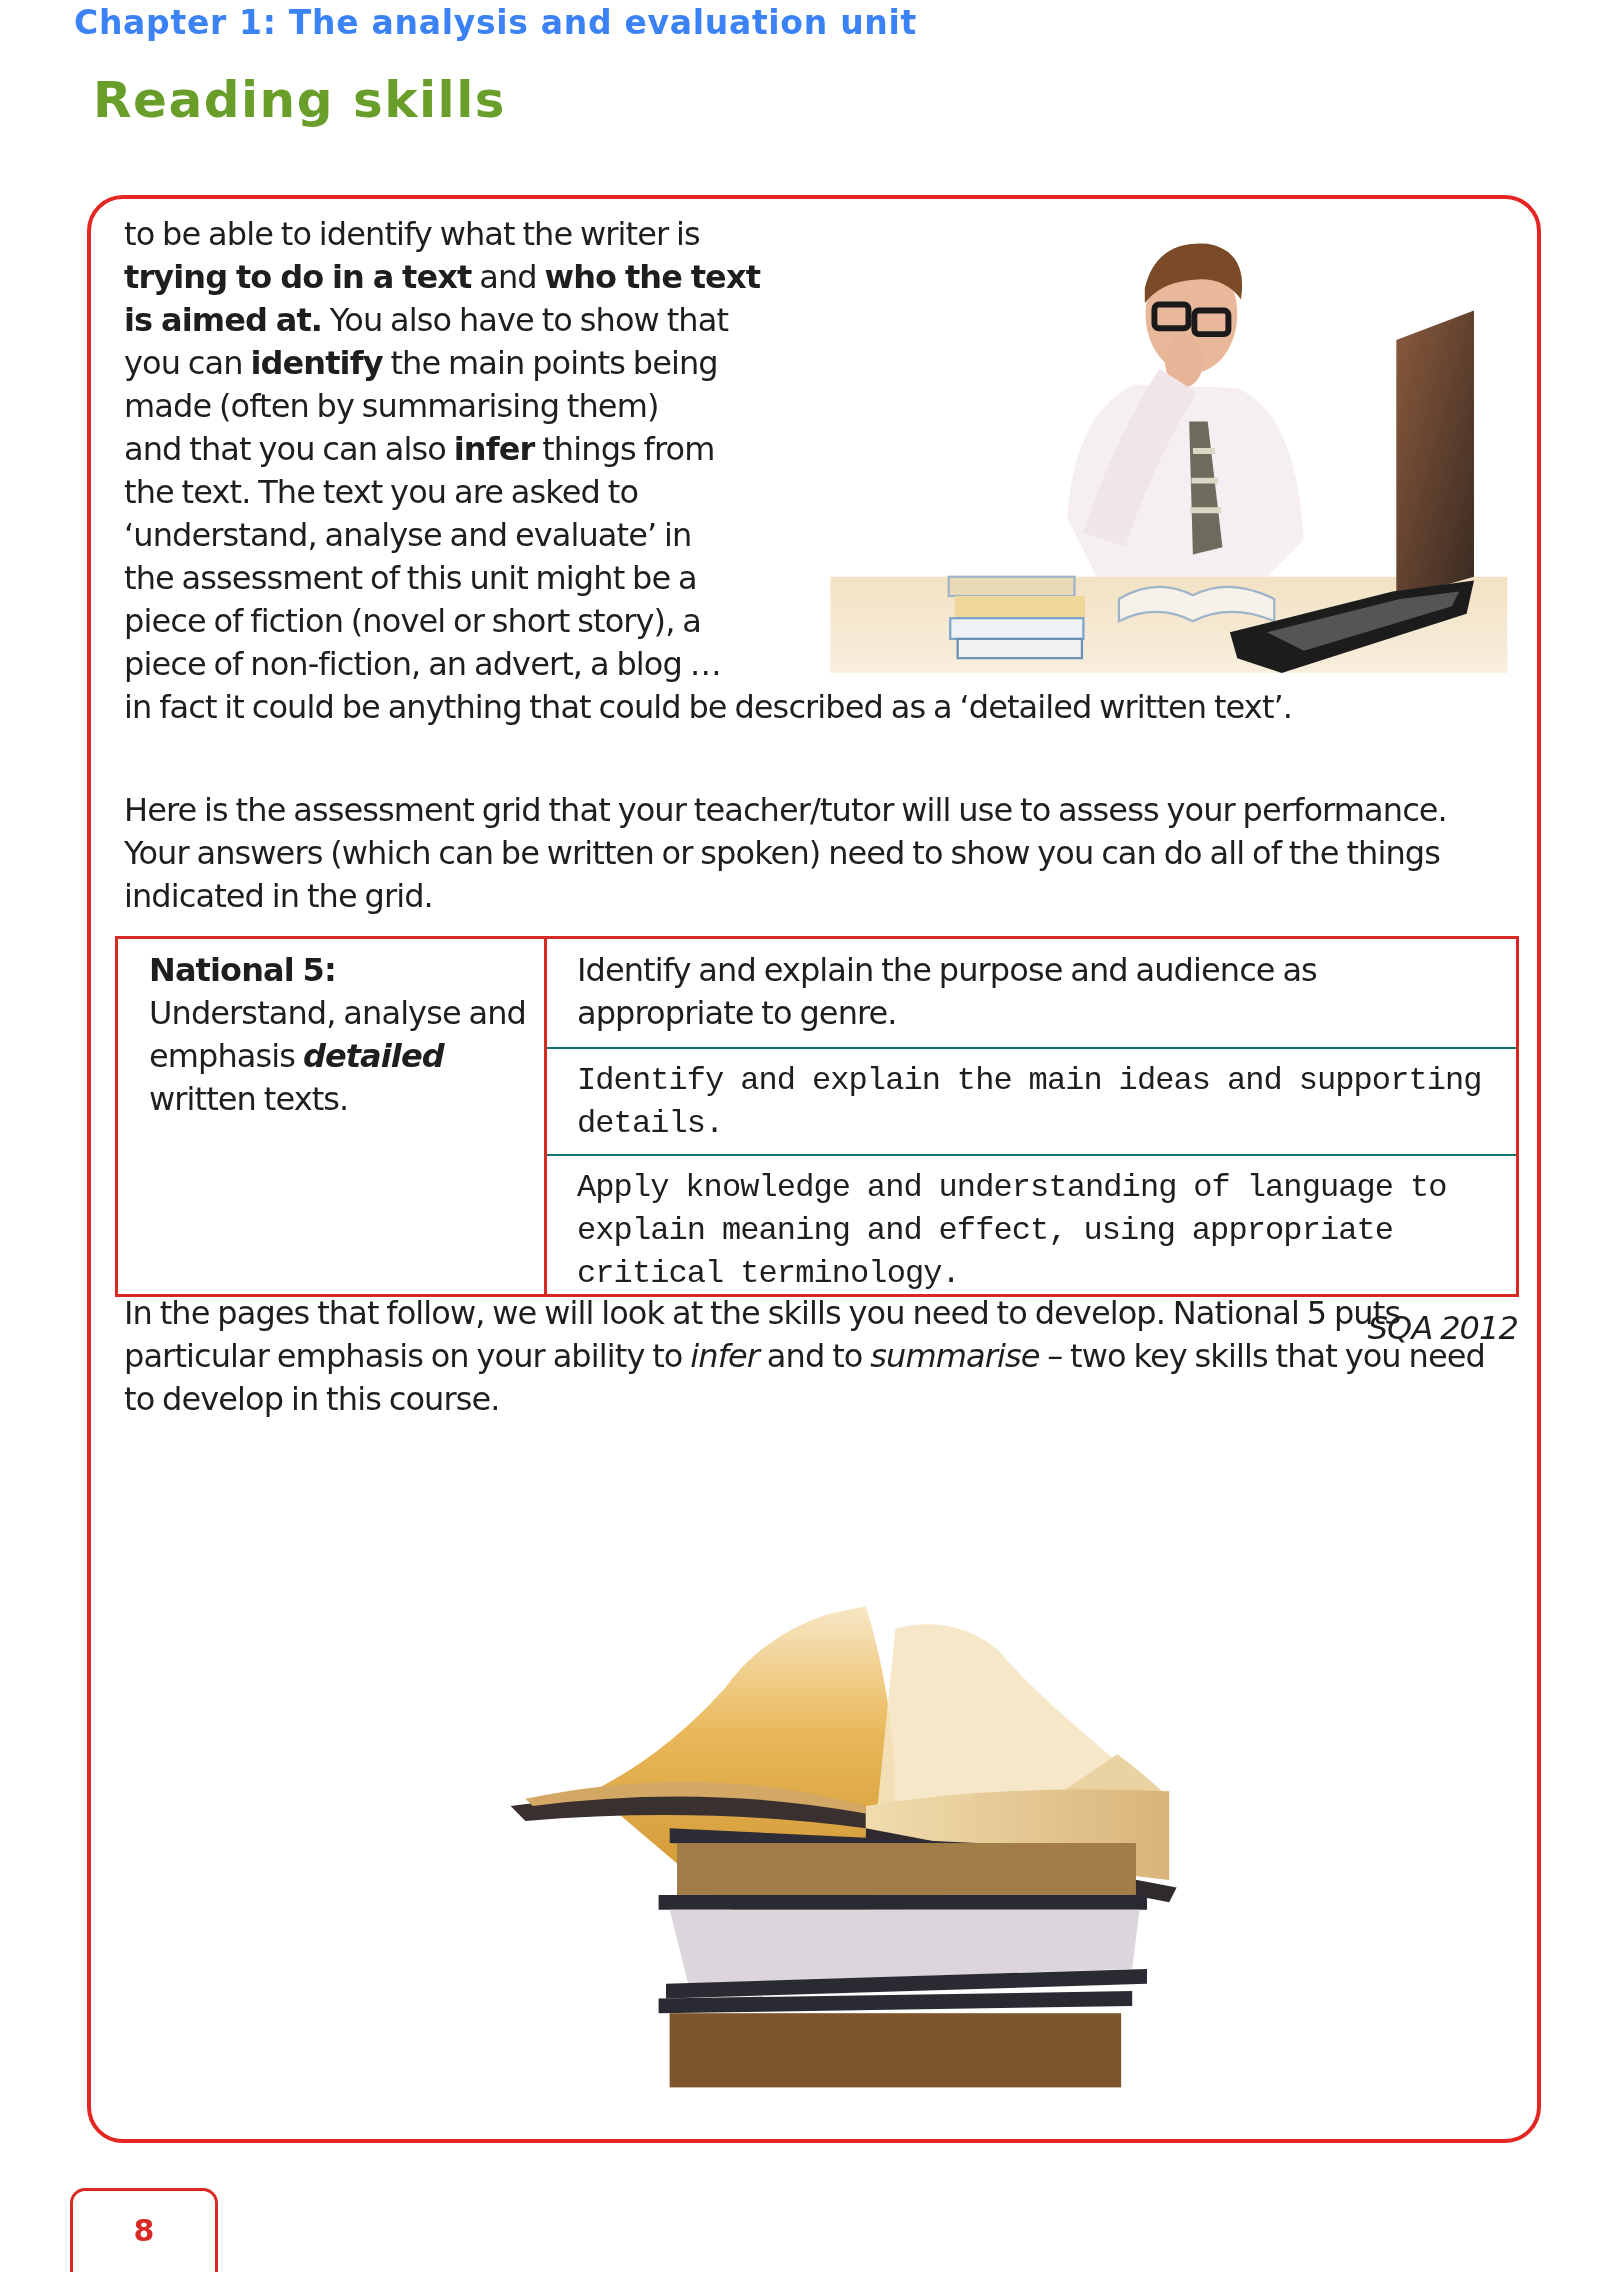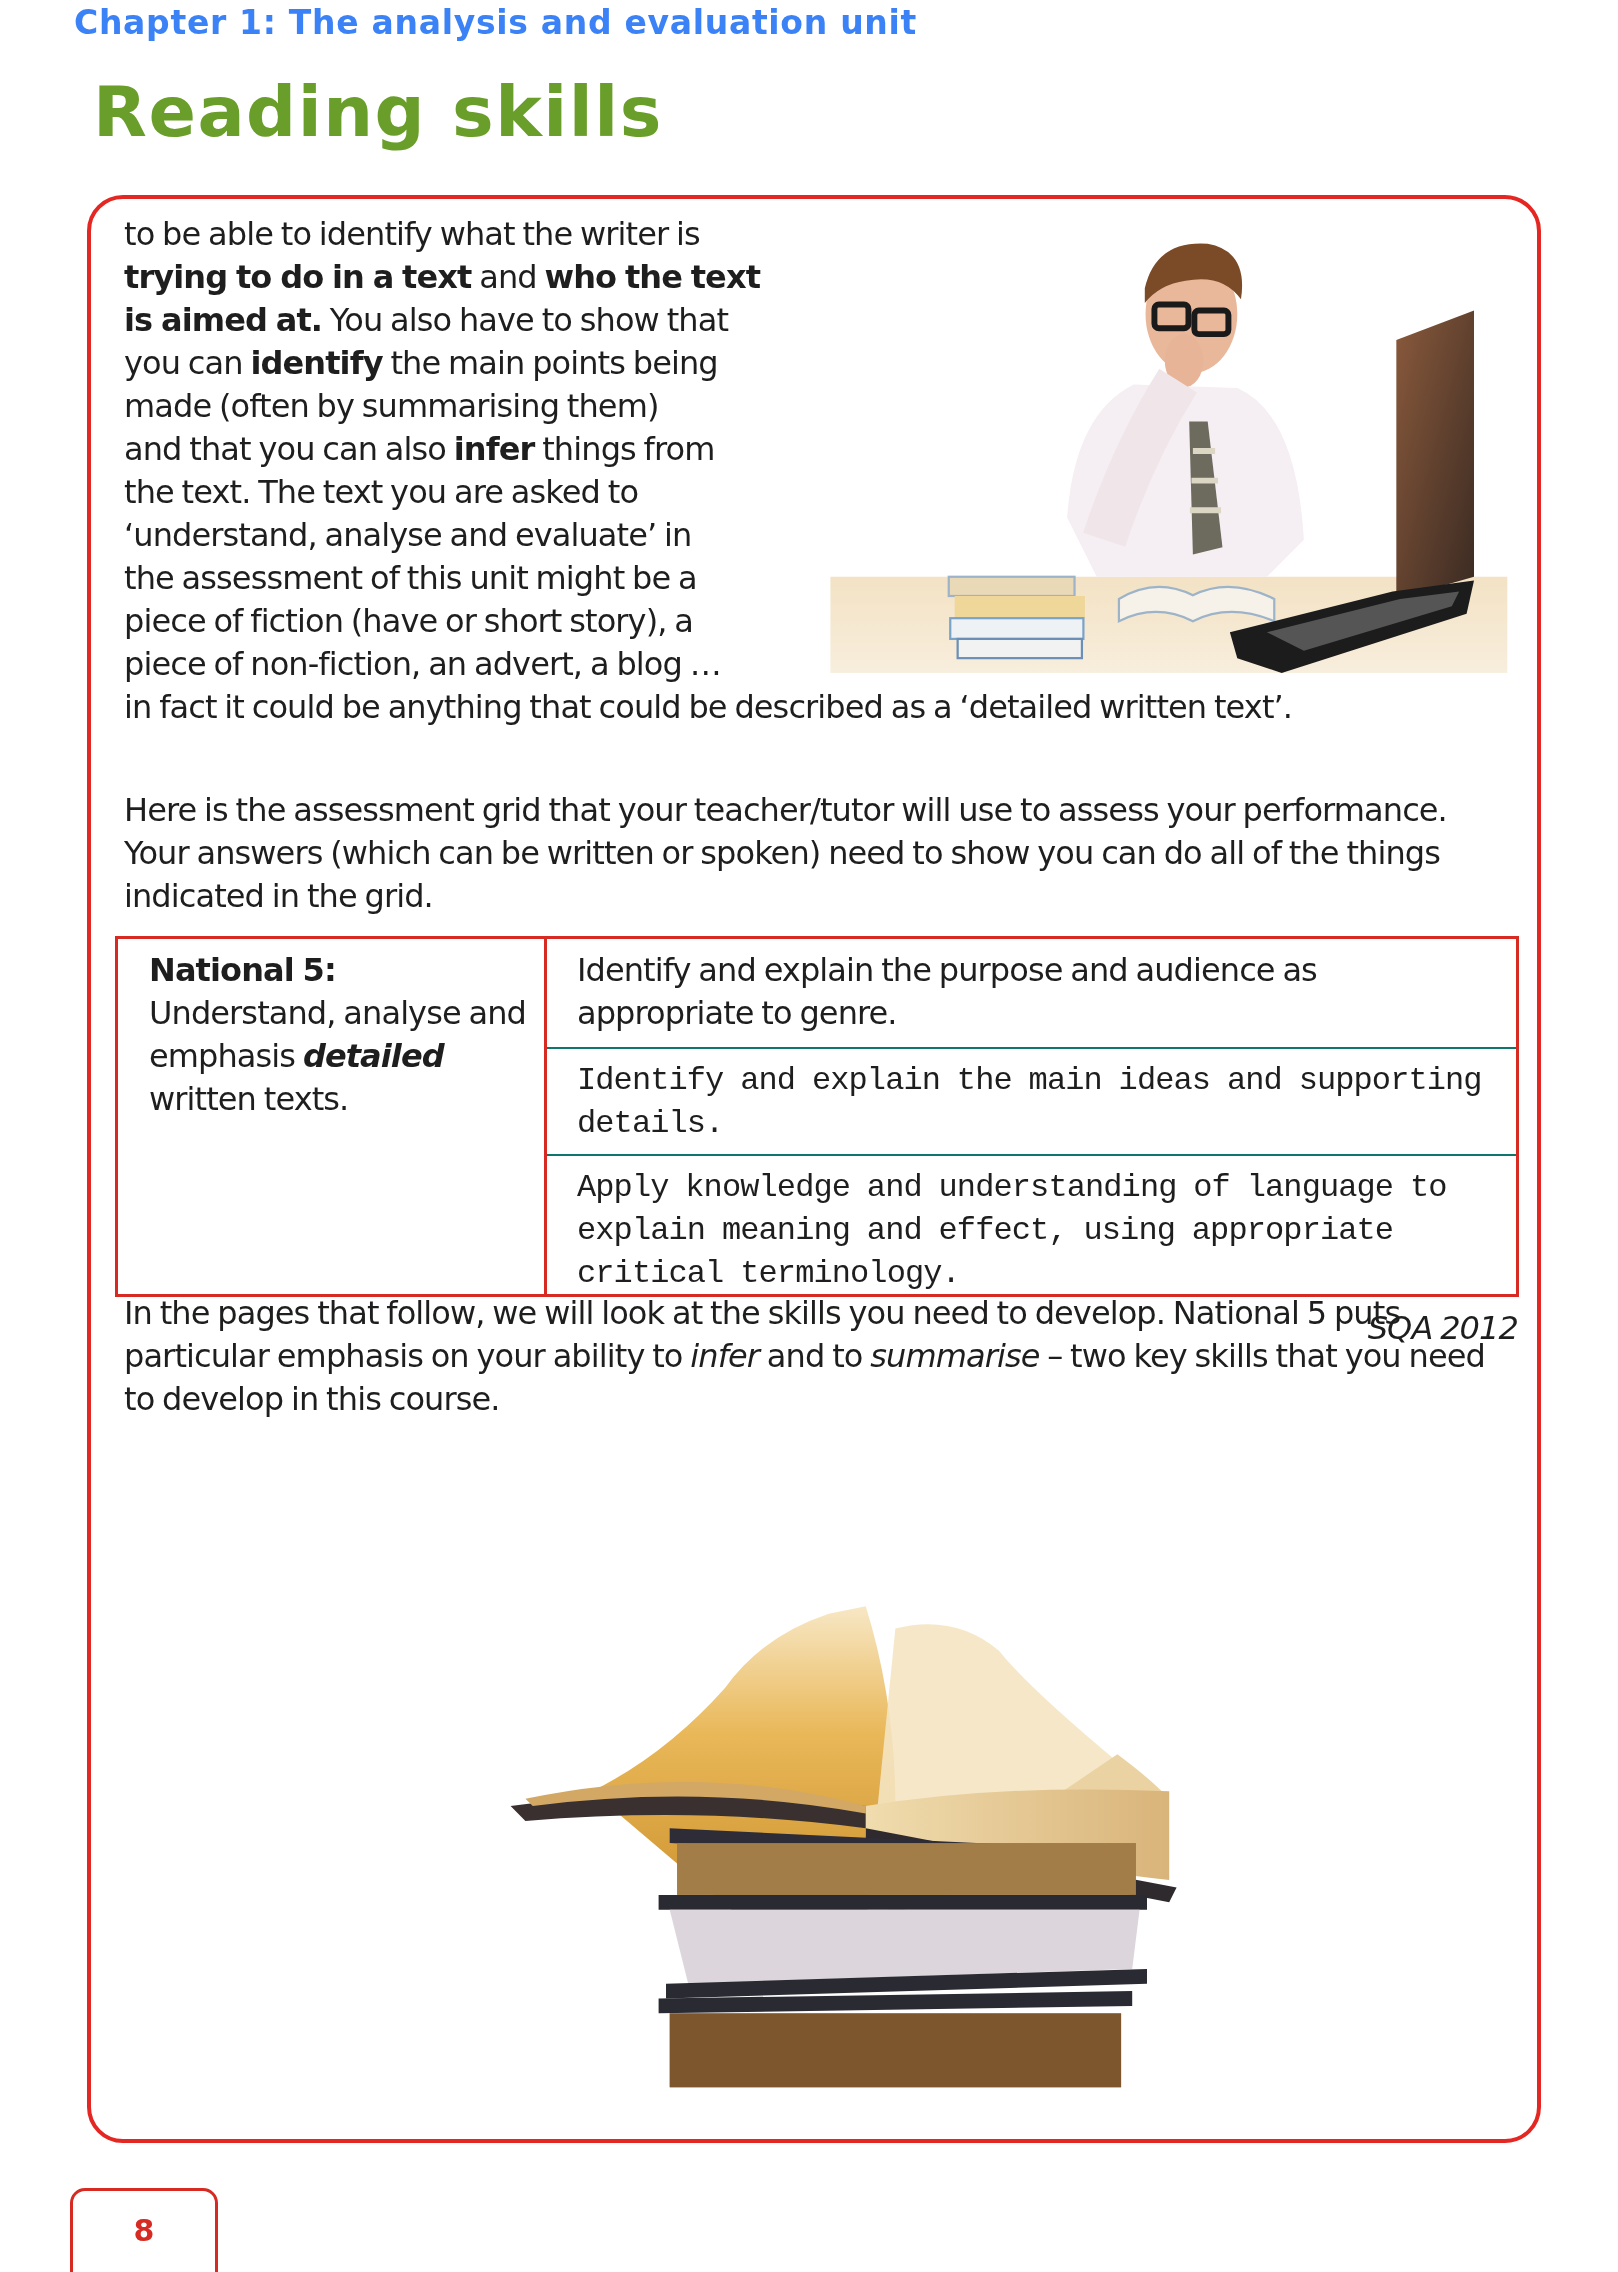--- a/index.html
+++ b/index.html
@@ -10,21 +10,21 @@
     color: #1e1e1e;
   }
   .chapter-header {
     position: absolute; left: 74px; top: 3px;
     font-family: "DejaVu Sans", sans-serif; font-weight: bold;
     font-size: 33px; color: #3b82f6; letter-spacing: 0.7px; white-space: nowrap;
   }
   .page-title {
     position: absolute; left: 93px; top: 71px;
     font-family: "DejaVu Sans", sans-serif; font-weight: bold;
-    font-size: 70px; color: #6a9e2a; letter-spacing: 1.5px; white-space: nowrap;
+    font-size: 50px; color: #6a9e2a; letter-spacing: 1.5px; white-space: nowrap;
   }
   .frame {
     position: absolute; left: 87px; top: 195px; width: 1454px; height: 1948px;
     border: 4.4px solid #e42722; border-radius: 36px; box-sizing: border-box;
   }
   .body-text {
     font-family: "DejaVu Sans", sans-serif; font-size: 32px; line-height: 43px;
     color: #1e1e1e; letter-spacing: -0.9px; word-spacing: -1.5px;
   }
   .intro {
@@ -80,21 +80,21 @@
 <div class="intro body-text" id="intro">
     <span class="line"><span>to be able to identify what the writer is</span></span>
     <span class="line"><b>trying to do in a text</b><span> and </span><b>who the text</b></span>
     <span class="line"><b>is aimed at.</b><span> You also have to show that</span></span>
     <span class="line"><span>you can </span><b>identify</b><span> the main points being</span></span>
     <span class="line"><span>made (often by summarising them)</span></span>
     <span class="line"><span>and that you can also </span><b>infer</b><span> things from</span></span>
     <span class="line"><span>the text. The text you are asked to</span></span>
     <span class="line"><span>‘understand, analyse and evaluate’ in</span></span>
     <span class="line"><span>the assessment of this unit might be a</span></span>
-    <span class="line"><span>piece of fiction (have or short story), a</span></span>
+    <span class="line"><span>piece of fiction (novel or short story), a</span></span>
     <span class="line"><span>piece of non-fiction, an advert, a blog …</span></span>
     <span class="line"><span>in fact it could be anything that could be described as a ‘detailed written text’.</span></span>
   </div>
 
 <div class="photo-student">
   <svg width="688" height="444" viewBox="0 0 930 600">
     <defs>
       <linearGradient id="desk" x1="0" y1="0" x2="0" y2="1">
         <stop offset="0" stop-color="#f3e2c4"></stop>
         <stop offset="1" stop-color="#f8eedd"></stop>

